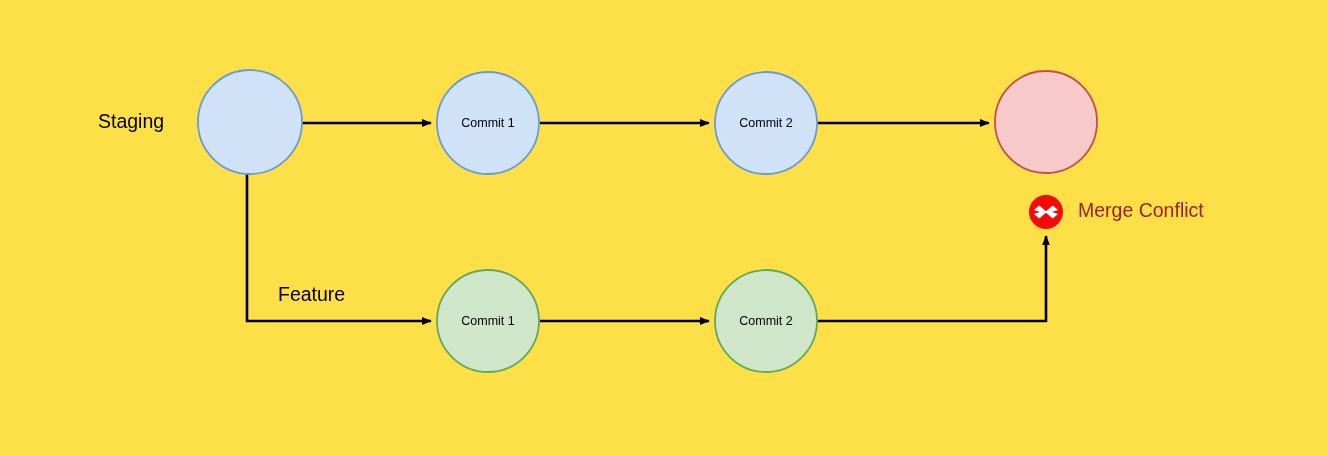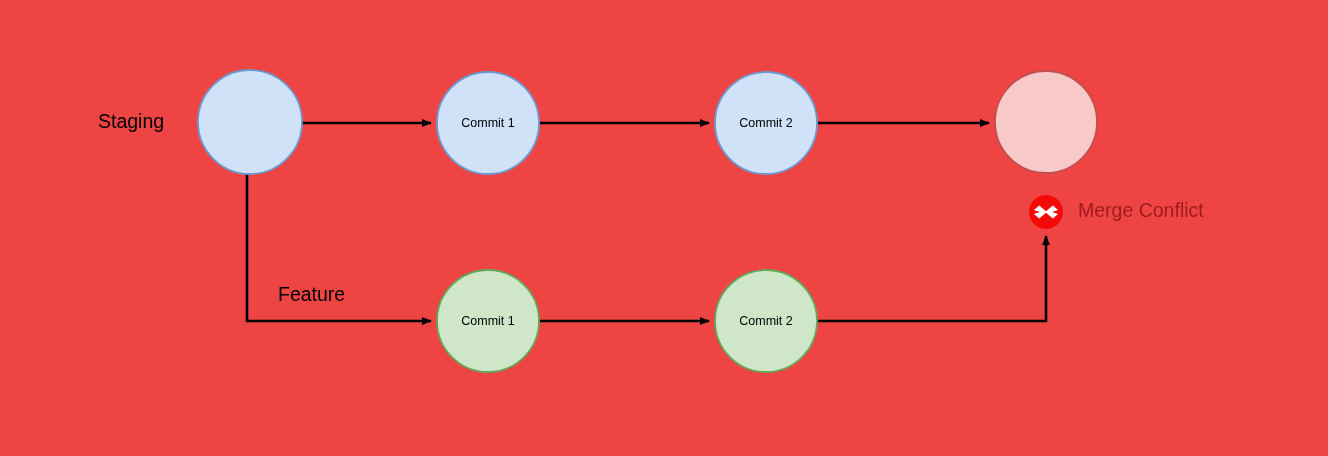--- a/index.html
+++ b/index.html
@@ -11,21 +11,21 @@
   body {
     width: 1328px;
     height: 456px;
     font-family: "Liberation Sans", sans-serif;
     overflow: hidden;
   }
   #diagram-canvas {
     position: relative;
     width: 1328px;
     height: 456px;
-    background: #ef4444;
+    background: #fde047;
   }
   svg.diagram-svg {
     position: absolute;
     top: 0;
     left: 0;
     width: 1328px;
     height: 456px;
   }
   .node-label {
     font-family: "Liberation Sans", sans-serif;

